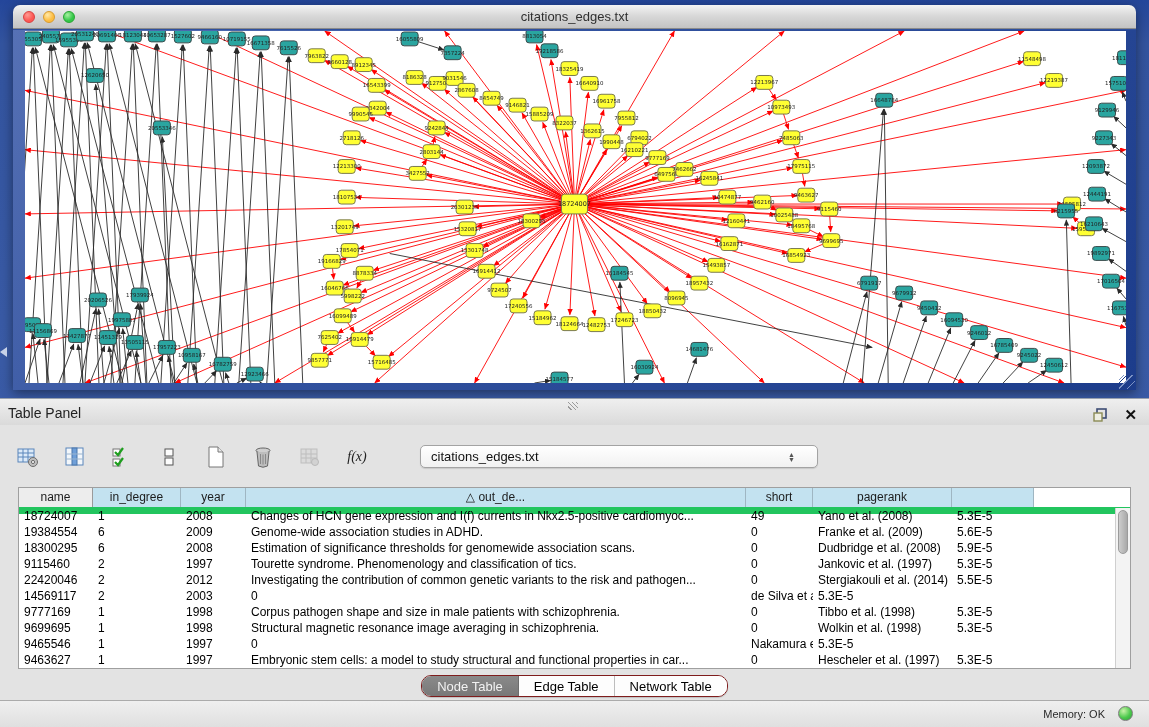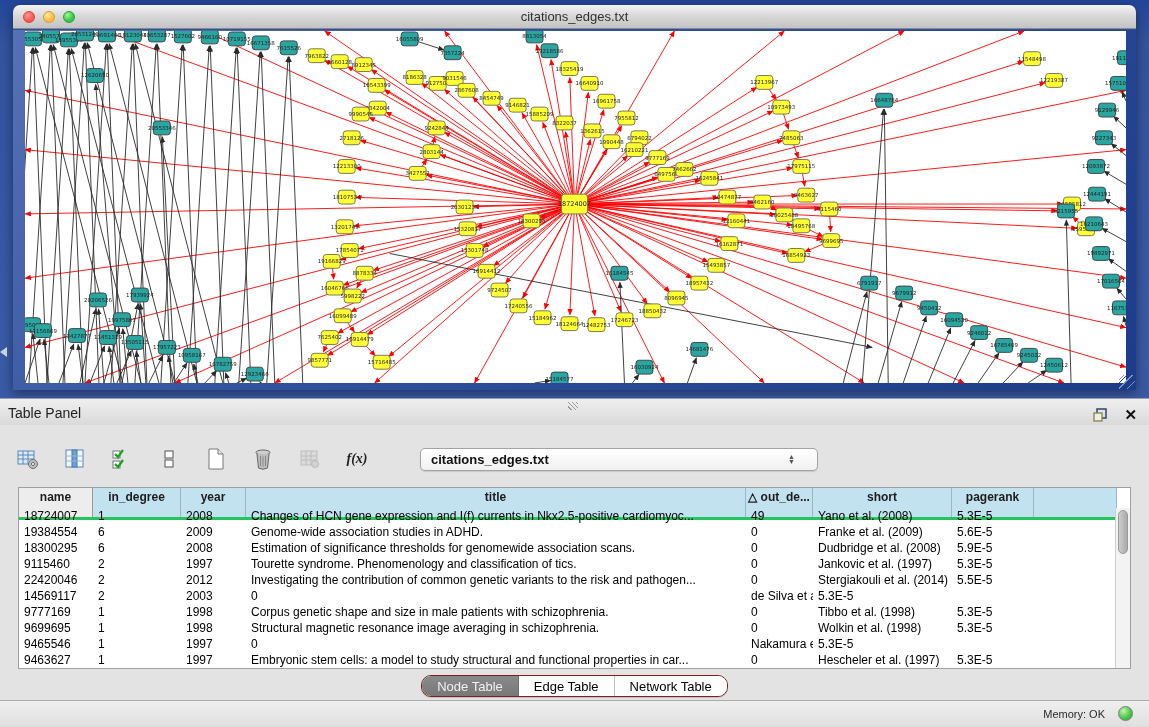--- a/index.html
+++ b/index.html
@@ -56,40 +56,40 @@
   }
   .tp-header{ position:relative; height:26px; background:linear-gradient(#efefef,#dadada); }
   .tp-title{ position:absolute; left:8px; top:6px; font-size:14px; color:#222; }
   .splitter-handle{
     position:absolute; left:568px; top:3px; width:10px; height:8px;
     background:repeating-linear-gradient(45deg,transparent 0 2px,#9a9a9a 2px 3px);
   }
   .tp-header-icons{ position:absolute; right:12px; top:4px; display:flex; gap:12px; align-items:center; }
   .close-x{ font-size:15px; font-weight:bold; color:#111; line-height:16px; }
 
-  .tp-toolbar{ position:absolute; left:16px; top:46px; height:28px; display:flex; align-items:center; gap:23px;font-weight:bold; }
+  .tp-toolbar{ position:absolute; left:16px; top:46px; height:28px; display:flex; gap:23px; }
   .tb-icon{ width:24px; height:24px; display:flex; align-items:center; justify-content:center; }
   .tb-icon.disabled{ opacity:.5; }
   .fx-label{ font-family:"Liberation Serif", serif; font-style:italic; font-size:14px; color:#222; }
   .combo{
     margin-left:28px; width:398px; height:23px;
     border:1px solid #a3a3a3; border-radius:5px;
     background:linear-gradient(#ffffff,#f1f1f1);
     box-shadow:0 1px 1px rgba(0,0,0,.12);
     display:flex; align-items:center; padding:0 8px 0 10px;
     font-size:13px; color:#111;
   }
   .combo-arrows{ margin-left:auto; margin-right:14px; display:flex; flex-direction:column; line-height:5px; font-size:7px; color:#555; }
 
   .tp-table{
     position:absolute; left:18px; top:88px; width:1113px; height:182px;
     background:#fff; border:1px solid #9f9f9f;
   }
   .t-head, .t-row{ display:grid; grid-template-columns:74px 88px 65px 500px 67px 139px 82px 83px; }
-  .t-head{ height:32px; border-bottom:3px solid #22c55e;font-weight:bold; }
+  .t-head{ height:26px; border-bottom:7px solid #22c55e; }
   .th{
     background:#c3e2f0; border-right:1px solid #9fb6c2;
     font-size:12px; color:#1c1c1c; text-align:center; line-height:19px;
     overflow:hidden; white-space:nowrap;
   }
   .th.th-name{ background:#ededed; border-right:1px solid #9a9a9a; }
   .t-body{ position:absolute; left:0; top:20px; right:15px; bottom:0; overflow:hidden; }
   .t-row{ height:16px; }
   .td{
     font-size:12px; color:#000; line-height:16px; padding-left:5px;
@@ -703,21 +703,20 @@
           <span>▼</span>
         </span>
     </div>
   </div>
 
   <div class="tp-table">
     <div class="t-head">
         <div class="th th-name">name</div>
         <div class="th">in_degree</div>
         <div class="th">year</div>
-        <div class="th">title</div>
         <div class="th">△ out_de...</div>
         <div class="th">short</div>
         <div class="th">pagerank</div>
         <div class="th"></div>
       </div>
     <div class="t-body">
         <div class="t-row">
           <div class="td">18724007</div>
           <div class="td">1</div>
           <div class="td">2008</div>
@@ -773,21 +772,21 @@
           <div class="td">2003</div>
           <div class="td">0</div>
           <div class="td">de Silva et al. (2003)</div>
           <div class="td">5.3E-5</div>
           <div class="td"></div>
         </div>
         <div class="t-row">
           <div class="td">9777169</div>
           <div class="td">1</div>
           <div class="td">1998</div>
-          <div class="td">Corpus genetic shape and size in male patients with schizophrenia.</div>
+          <div class="td">Corpus pathogen shape and size in male patients with schizophrenia.</div>
           <div class="td">0</div>
           <div class="td">Tibbo et al. (1998)</div>
           <div class="td">5.3E-5</div>
           <div class="td"></div>
         </div>
         <div class="t-row">
           <div class="td">9699695</div>
           <div class="td">1</div>
           <div class="td">1998</div>
           <div class="td">Structural magnetic resonance image averaging in schizophrenia.</div>

